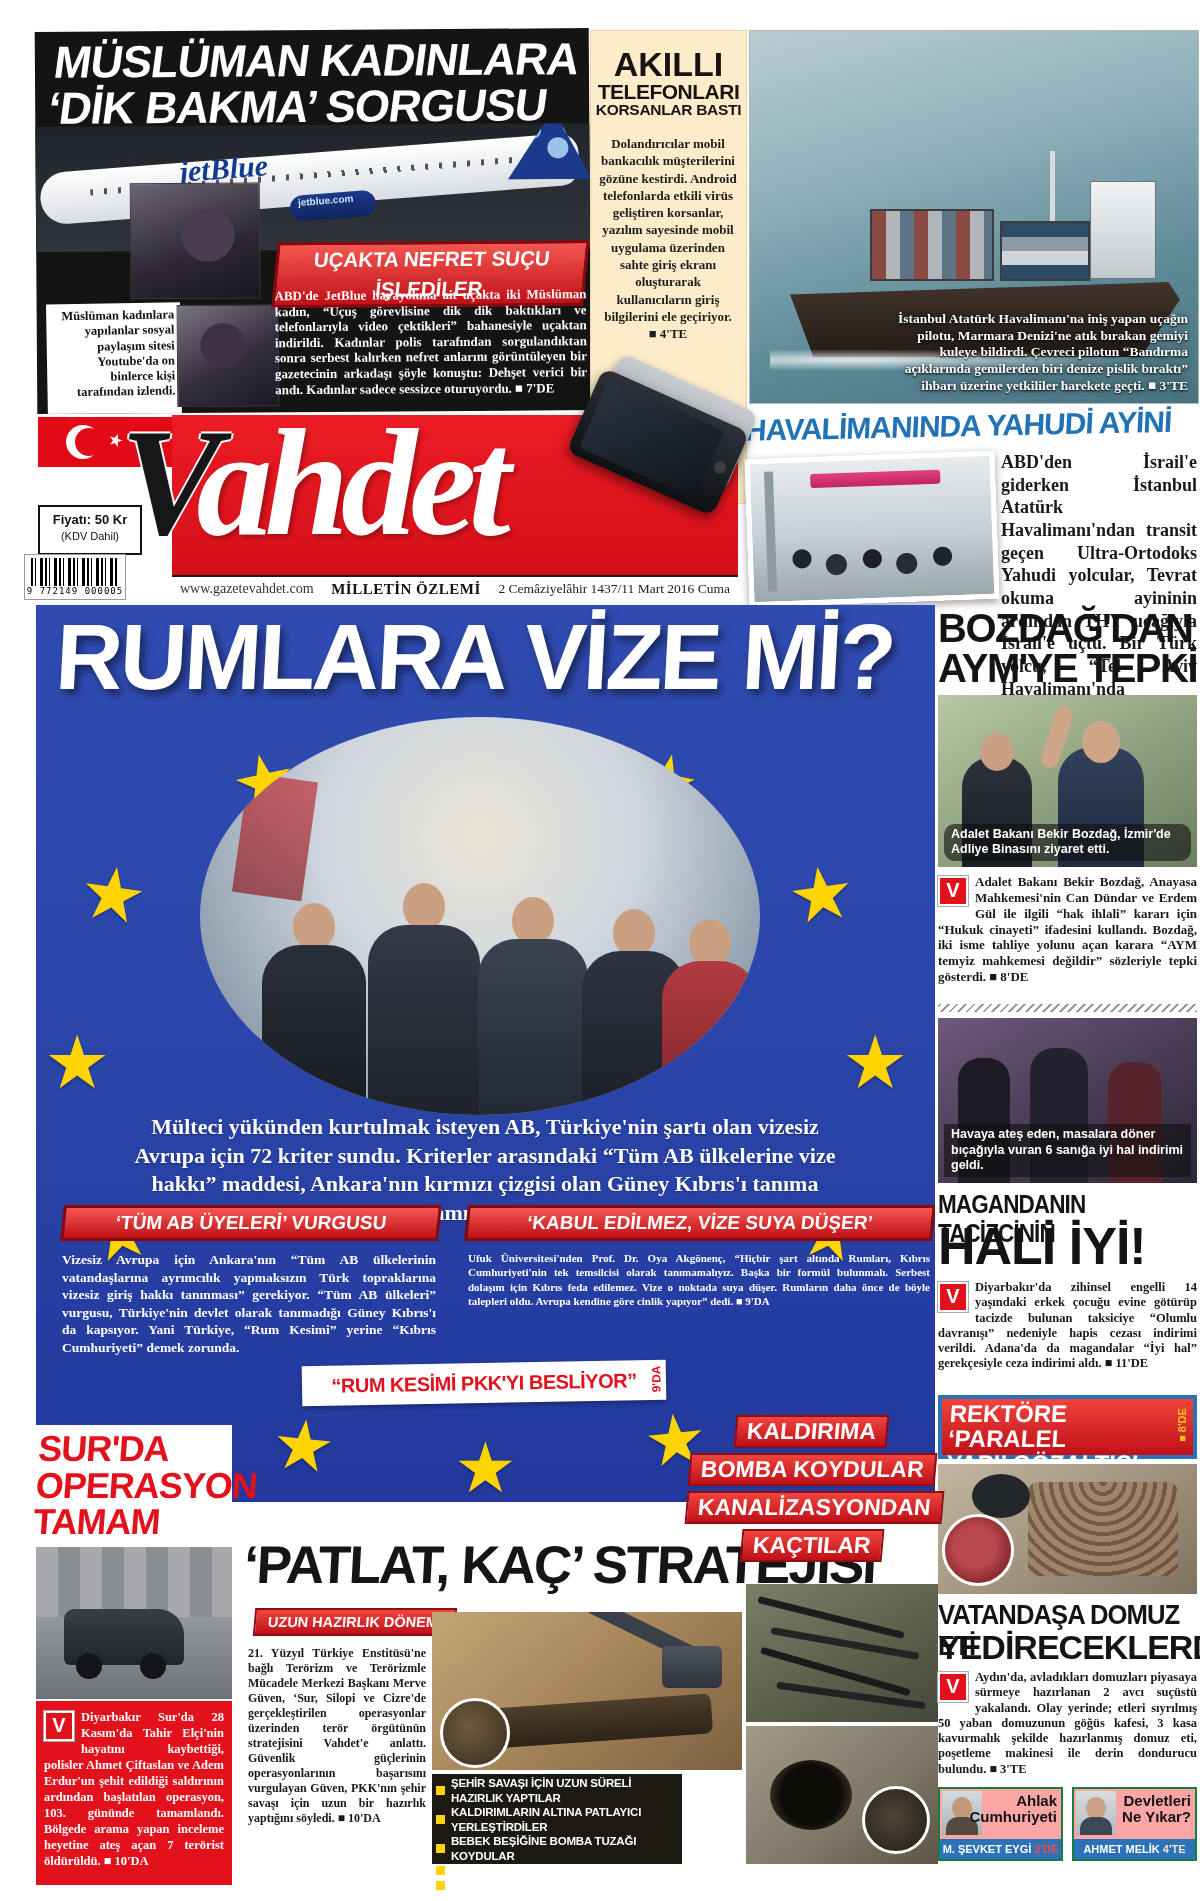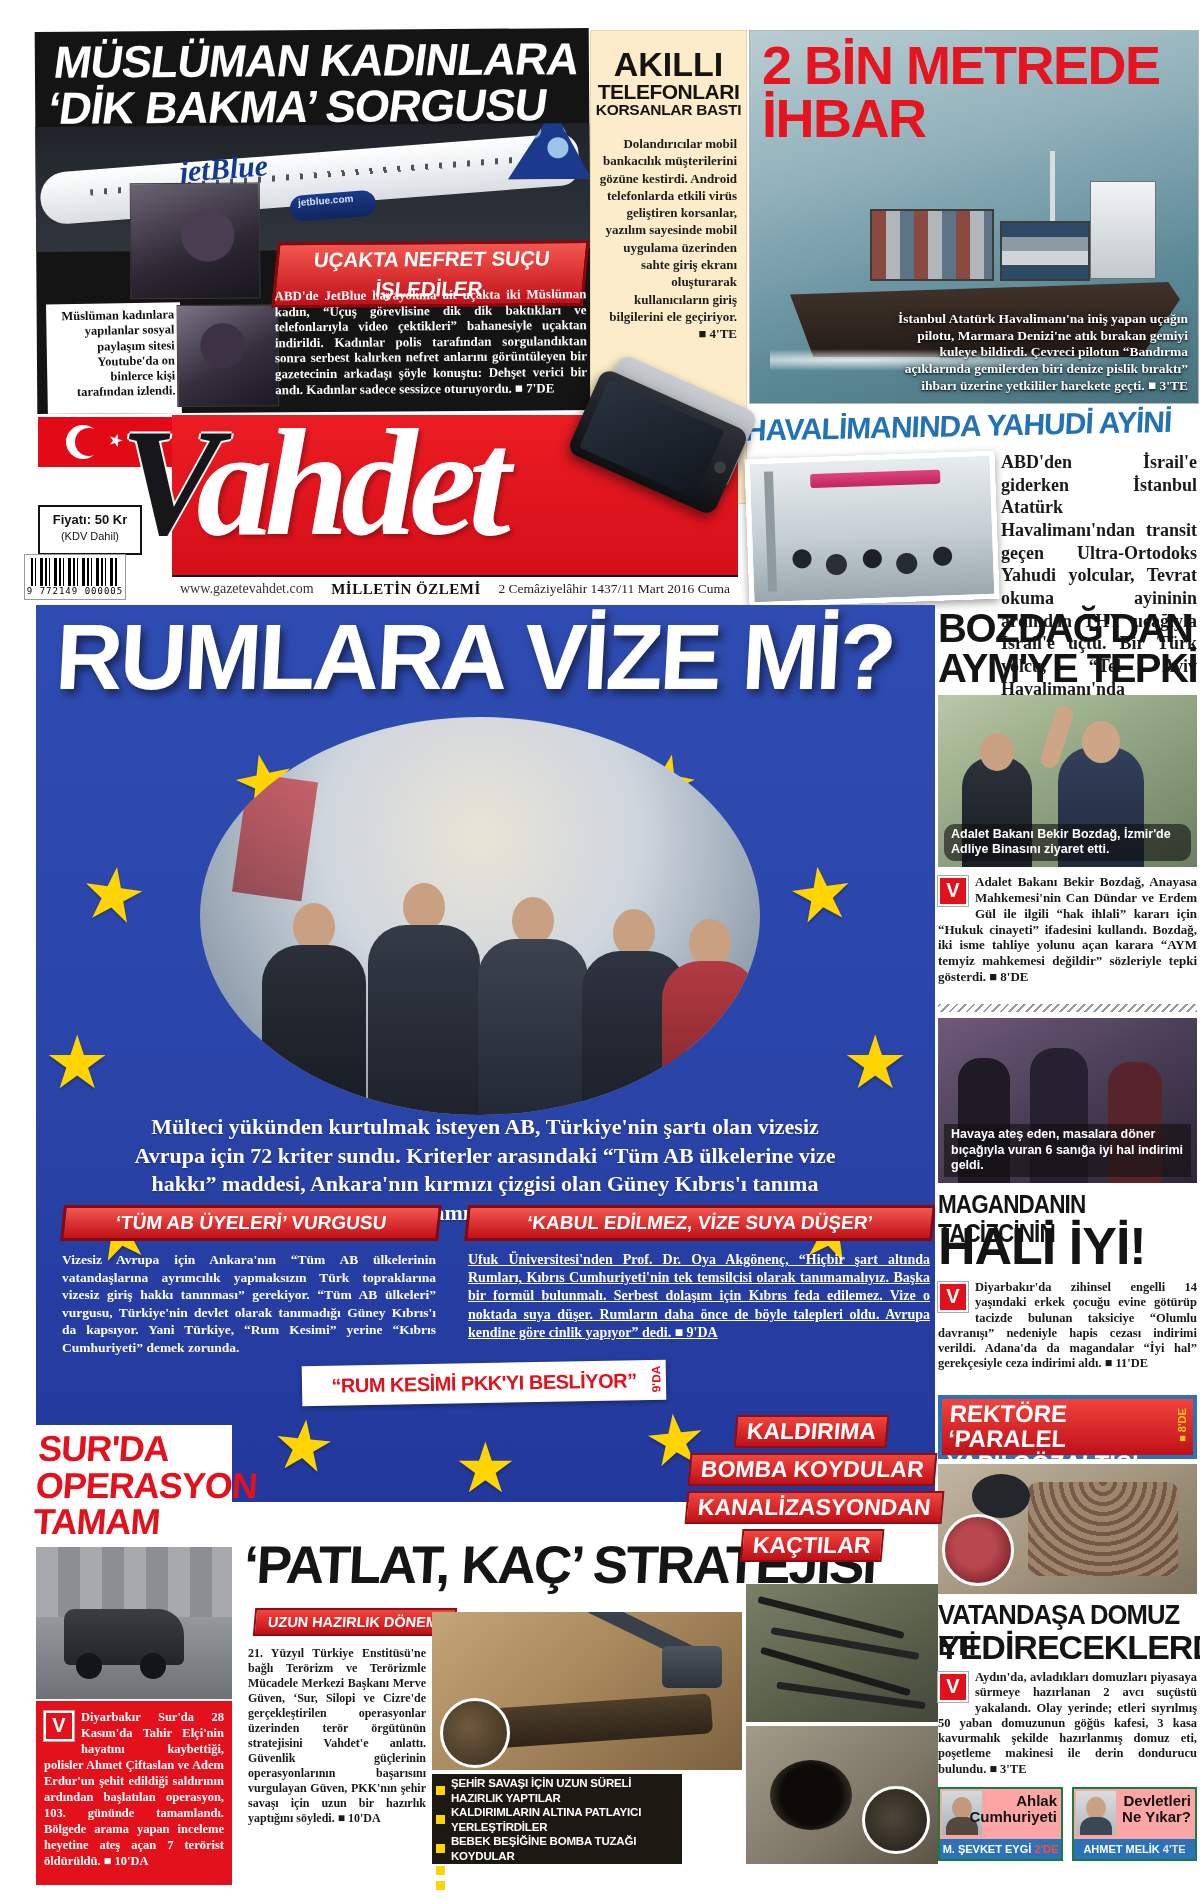--- a/index.html
+++ b/index.html
@@ -82,39 +82,35 @@
                 font-weight:600;line-height:1.2;text-align:justify;overflow:hidden;">ABD'de JetBlue havayoluna ait uçakta iki Müslüman kadın, “Uçuş görevlisine dik dik baktıkları ve telefonlarıyla video çektikleri” bahanesiyle uçaktan indirildi. Kadınlar polis tarafından sorgulandıktan sonra serbest kalırken nefret anlarını görüntüleyen bir gazetecinin arkadaşı şöyle konuştu: Dehşet verici bir andı. Kadınlar sadece sessizce oturuyordu. ■ 7'DE</div>
   </div>
 
   <div class="abs" style="left:590px;top:30px;width:155px;height:472px;background:#fcecc9;border:1px solid #e8d8ab;">
     <div class="hl" style="position:absolute;left:0;top:16px;width:100%;text-align:center;color:#161310;line-height:1;">
       <div style="font-size:34px;">AKILLI</div>
       <div style="font-size:21px;letter-spacing:-.5px;">TELEFONLARI</div>
       <div style="font-size:15.5px;letter-spacing:-.3px;">KORSANLAR BASTI</div>
     </div>
     <div class="abs serif" style="left:8px;top:104px;width:138px;color:#1c1c1c;font-size:13px;font-weight:600;
-                line-height:1.33;text-align:right;">Dolandırıcılar mobil bankacılık müşterilerini gözüne kestirdi. Android telefonlarda etkili virüs geliştiren korsanlar, yazılım sayesinde mobil uygulama üzerinden sahte giriş ekranı oluşturarak kullanıcıların giriş bilgilerini ele geçiriyor. ■ 4'TE</div>
+                line-height:1.33;text-align:center;">Dolandırıcılar mobil bankacılık müşterilerini gözüne kestirdi. Android telefonlarda etkili virüs geliştiren korsanlar, yazılım sayesinde mobil uygulama üzerinden sahte giriş ekranı oluşturarak kullanıcıların giriş bilgilerini ele geçiriyor. ■ 4'TE</div>
   </div>
 
   <div class="abs" style="left:560px;top:362px;width:205px;height:148px;z-index:6;">
     <div class="abs" style="left:38px;top:18px;width:150px;height:86px;background:linear-gradient(#c9ccd1,#8f949b);
                 border-radius:12px;transform:rotate(24deg);box-shadow:0 4px 10px rgba(0,0,0,.4);"></div>
     <div class="abs" style="left:18px;top:34px;width:160px;height:92px;background:linear-gradient(#2d3138,#0e1013);
                 border-radius:12px;transform:rotate(24deg);box-shadow:0 5px 12px rgba(0,0,0,.5);">
       <div class="abs" style="left:10px;top:9px;right:24px;bottom:9px;background:linear-gradient(135deg,#2a3340,#11161d);border-radius:4px;"></div>
       <div class="abs" style="right:7px;top:38px;width:12px;height:12px;border-radius:50%;background:#3a3f46;"></div>
     </div>
   </div>
 
   <div class="ph" style="left:749px;top:30px;width:448px;height:372px;border:1px solid #b5b5b5;
               background:linear-gradient(165deg,#b9cdd2 0%,#8fb0ba 35%,#5d8a97 70%,#47727f 100%);">
-    <div class="hl" style="position:absolute;left:12px;top:8px;color:#e6141f;font-size:54px;line-height:.98;letter-spacing:-1.5px;">
-      <div>2 BİN METREDE</div>
-      <div>İHBAR</div>
-    </div>
 
     <div class="abs" style="left:40px;top:230px;width:390px;height:96px;background:linear-gradient(#4a3a31,#241c17);
                 clip-path:polygon(0 35%,97% 22%,100% 40%,90% 100%,6% 100%);"></div>
     <div class="abs" style="left:120px;top:178px;width:120px;height:68px;
                 background:repeating-linear-gradient(90deg,#8a4a42 0 14px,#b0b6ba 14px 28px,#5d7486 28px 42px);
                 border:2px solid #3c3c3c;"></div>
     <div class="abs" style="left:250px;top:190px;width:86px;height:56px;
                 background:repeating-linear-gradient(0deg,#2e4b66 0 14px,#cfd4d8 14px 28px,#8c9aa5 28px 42px);
                 border:2px solid #3c3c3c;"></div>
     <div class="abs" style="left:340px;top:150px;width:64px;height:96px;background:linear-gradient(#f2f4f5,#c2c9cd);
@@ -228,22 +224,22 @@
 
     <div class="hl redbox-title" style="position:absolute;left:26px;top:600px;width:372px;font-size:19px;line-height:30px;z-index:3;">
       <span>‘TÜM AB ÜYELERİ’ VURGUSU</span>
     </div>
     <div class="abs serif" style="left:26px;top:646px;width:374px;color:#fff;font-size:13.5px;font-weight:600;
                 line-height:1.3;text-align:justify;z-index:3;">Vizesiz Avrupa için Ankara'nın “Tüm AB ülkelerinin vatandaşlarına ayrımcılık yapmaksızın Türk topraklarına vizesiz giriş hakkı tanınması” gerekiyor. “Tüm AB ülkeleri” vurgusu, Türkiye'nin devlet olarak tanımadığı Güney Kıbrıs'ı da kapsıyor. Yani Türkiye, “Rum Kesimi” yerine “Kıbrıs Cumhuriyeti” demek zorunda.</div>
 
     <div class="hl redbox-title" style="position:absolute;left:430px;top:600px;width:462px;font-size:19px;line-height:30px;z-index:3;">
       <span>‘KABUL EDİLMEZ, VİZE SUYA DÜŞER’</span>
     </div>
-    <div class="abs serif" style="left:432px;top:646px;width:462px;color:#fff;font-size:14px;font-weight:600;
-                line-height:1.3;text-align:justify;z-index:3;text-decoration:underline;">Ufuk Üniversitesi'nden Prof. Dr. Oya Akgönenç, “Hiçbir şart altında Rumları, Kıbrıs Cumhuriyeti'nin tek temsilcisi olarak tanımamalıyız. Başka bir formül bulunmalı. Serbest dolaşım için Kıbrıs feda edilemez. Vize o noktada suya düşer. Rumların daha önce de böyle talepleri oldu. Avrupa kendine göre cinlik yapıyor” dedi. ■ 9'DA</div>
+    <div class="abs serif" style="left:432px;top:646px;width:462px;color:#fff;font-size:11px;font-weight:600;
+                line-height:1.3;text-align:justify;z-index:3;">Ufuk Üniversitesi'nden Prof. Dr. Oya Akgönenç, “Hiçbir şart altında Rumları, Kıbrıs Cumhuriyeti'nin tek temsilcisi olarak tanımamalıyız. Başka bir formül bulunmalı. Serbest dolaşım için Kıbrıs feda edilemez. Vize o noktada suya düşer. Rumların daha önce de böyle talepleri oldu. Avrupa kendine göre cinlik yapıyor” dedi. ■ 9'DA</div>
 
     <div class="abs" style="left:266px;top:758px;width:364px;height:40px;background:#fff;z-index:4;
                 transform:rotate(-1deg);box-shadow:0 2px 5px rgba(0,0,0,.35);">
       <div class="hl" style="color:#e2111c;font-size:20px;line-height:40px;text-align:center;letter-spacing:-.5px;">“RUM KESİMİ PKK'YI BESLİYOR”</div>
       <div class="hl" style="position:absolute;right:-4px;top:12px;color:#e2111c;font-size:12px;transform:rotate(-90deg);">9'DA</div>
     </div>
   </div>
 
   <div class="abs" style="left:36px;top:1425px;width:196px;height:460px;background:#fff;z-index:5;">
     <div class="hl" style="color:#e2111c;font-size:36px;line-height:1.02;transform:skewX(-4deg);letter-spacing:-1px;padding-top:6px;">

